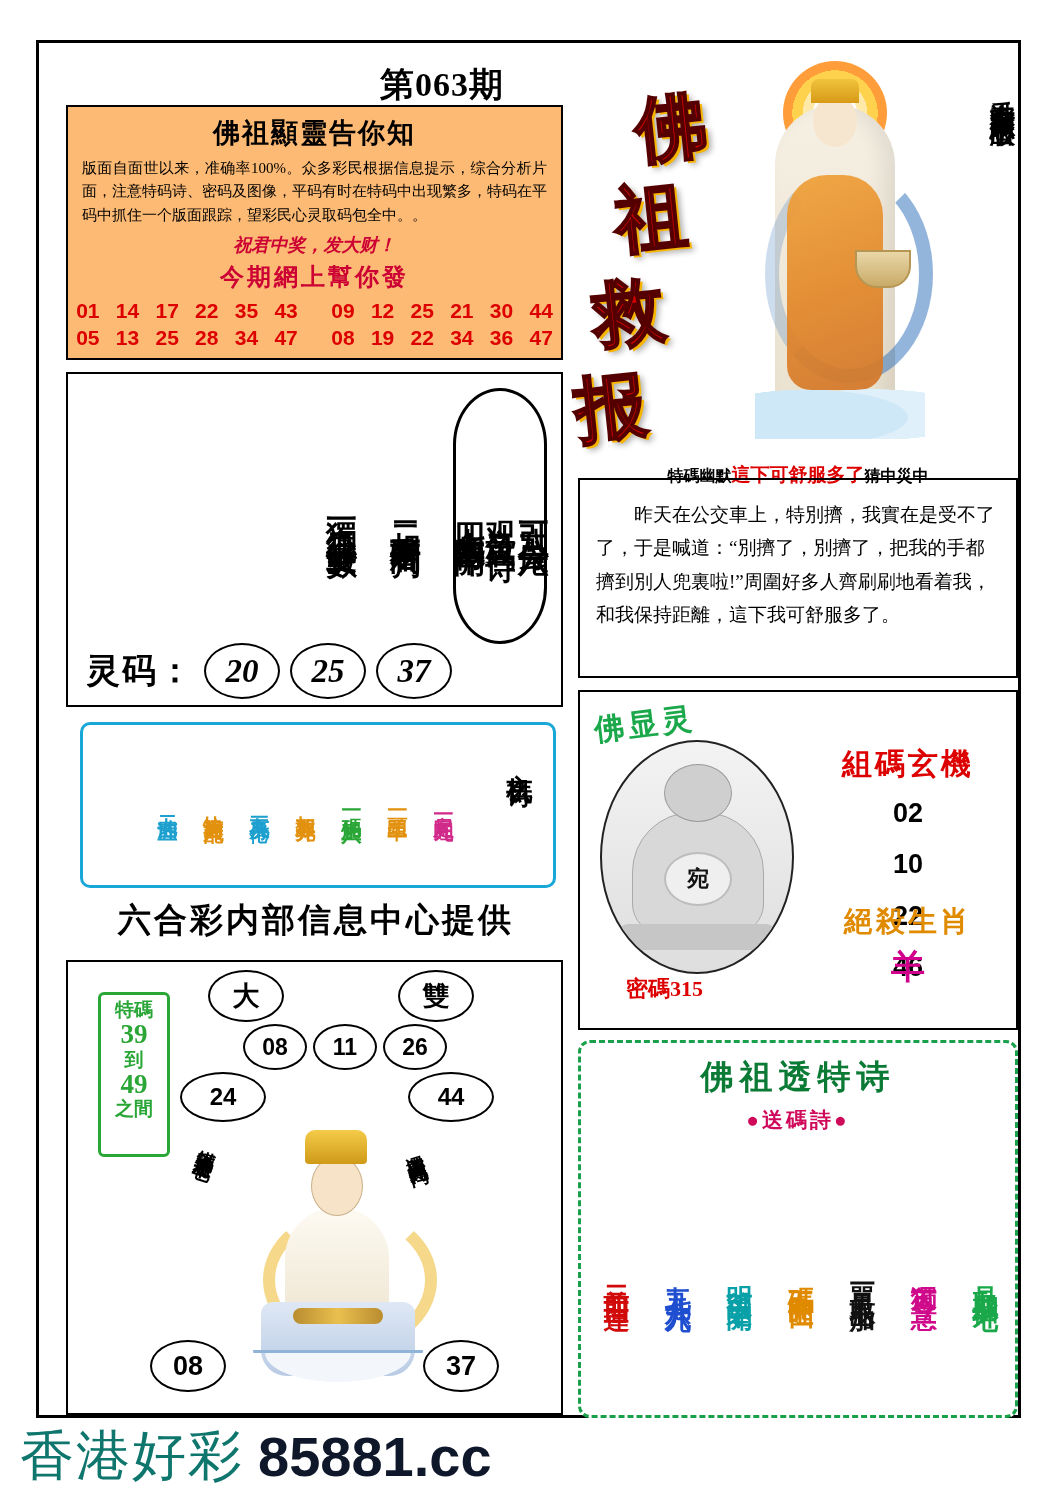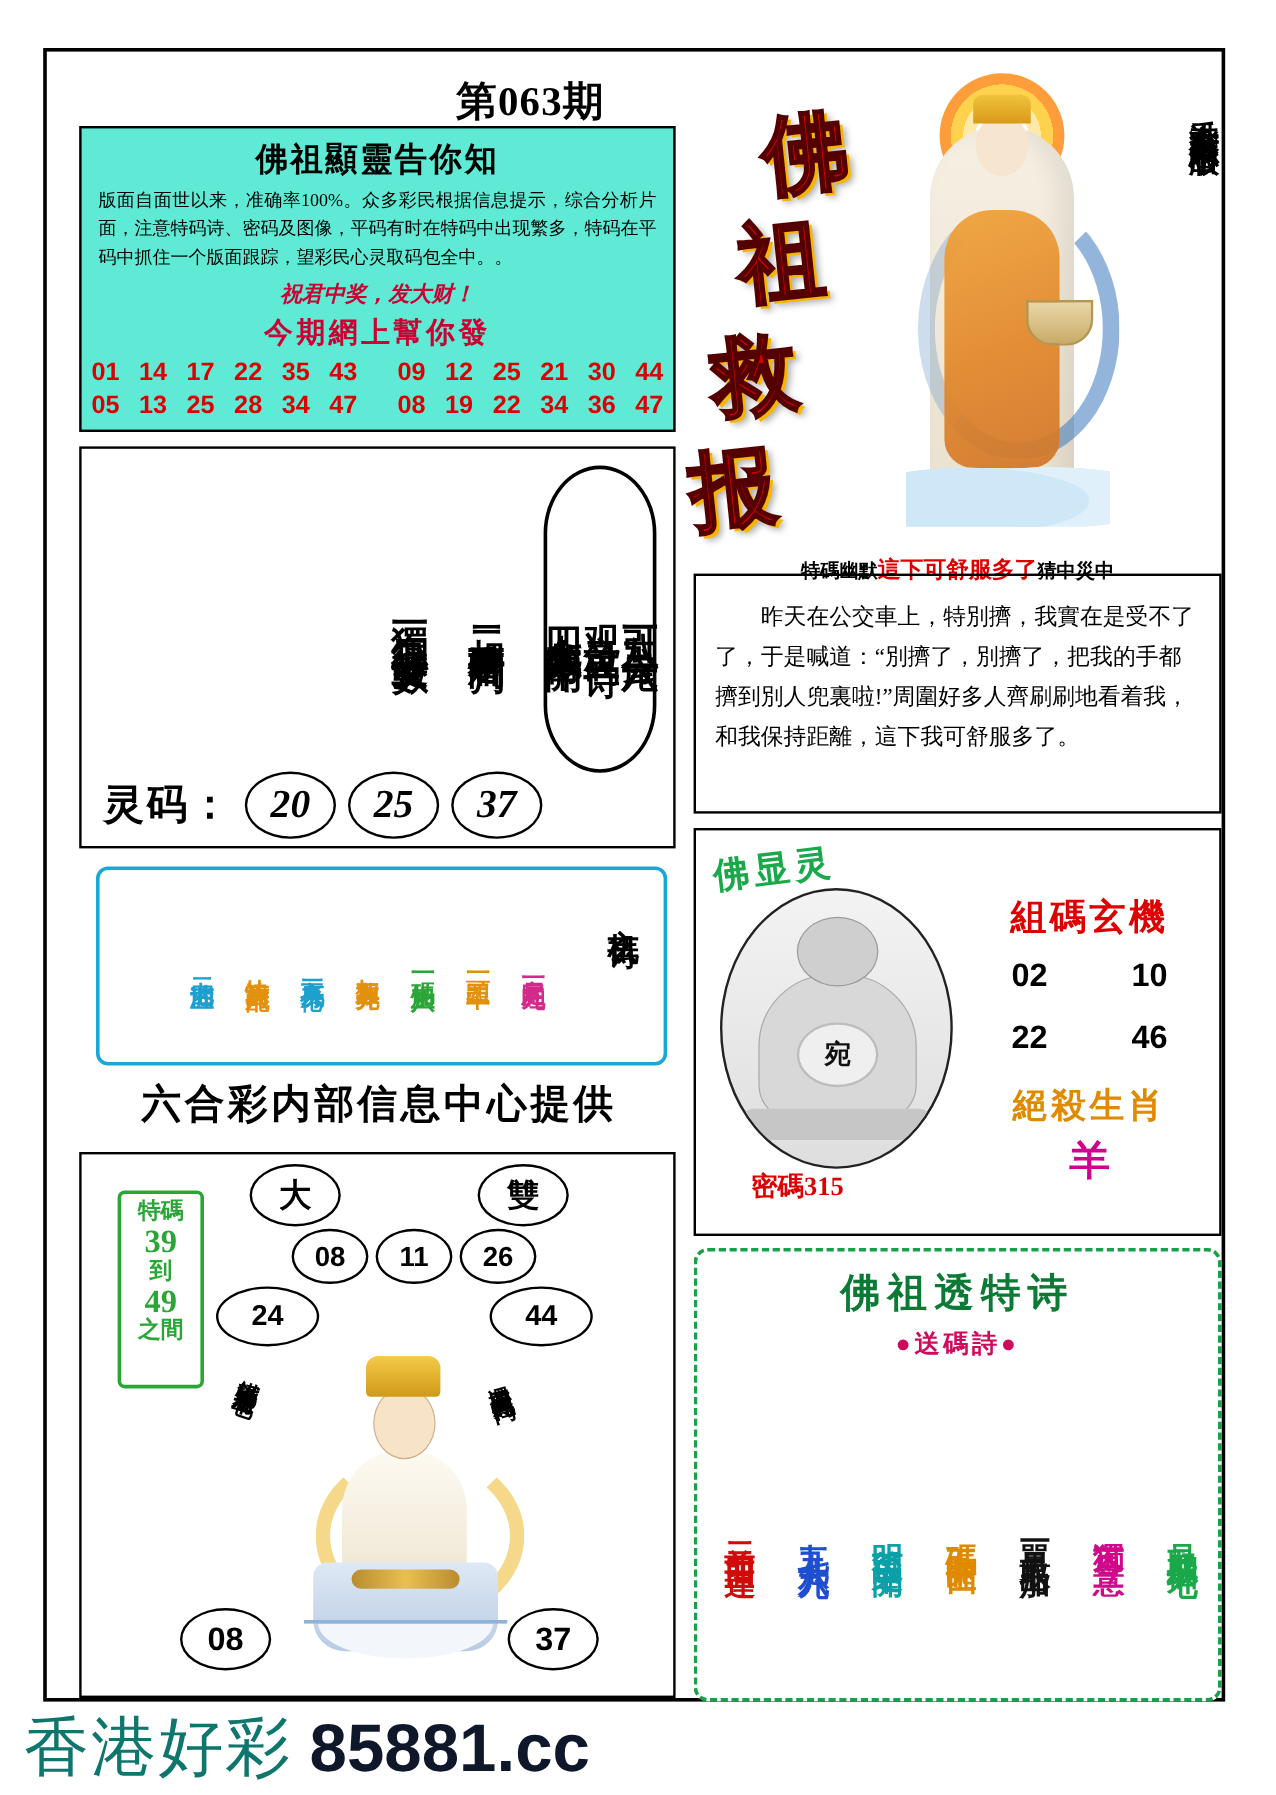--- a/index.html
+++ b/index.html
@@ -4,21 +4,21 @@
 <style>
   html,body{margin:0;padding:0;}
   body{width:1063px;height:1496px;background:#fff;font-family:"Liberation Serif",serif;position:relative;overflow:hidden;}
   .page{position:absolute;left:0;top:0;width:1063px;height:1496px;}
   .outer-border{position:absolute;left:36px;top:40px;width:985px;height:1378px;border:3px solid #000;box-sizing:border-box;}
 
   
   .issue-title{position:absolute;left:380px;top:62px;font-size:34px;font-weight:bold;letter-spacing:1px;color:#000;font-family:"Liberation Serif",serif;}
 
   
-  .notice-box{position:absolute;left:66px;top:105px;width:497px;height:255px;border:2px solid #000;box-sizing:border-box;background:#5eead4;}
+  .notice-box{position:absolute;left:66px;top:105px;width:497px;height:255px;border:2px solid #000;box-sizing:border-box;background:#fdba74;}
   .notice-title{text-align:center;font-size:27px;font-weight:bold;margin-top:8px;letter-spacing:2px;}
   .notice-body{font-size:15px;line-height:1.55;padding:6px 14px 0 14px;text-align:justify;}
   .notice-wish{text-align:center;font-size:18px;font-weight:bold;color:#c03;margin-top:6px;font-style:italic;}
   .notice-sub{text-align:center;font-size:24px;font-weight:bold;color:#c03;margin-top:4px;letter-spacing:3px;}
   .num-rows{margin-top:6px;font-family:"Liberation Sans",sans-serif;}
   .num-row{display:flex;justify-content:center;font-size:21px;font-weight:bold;color:#d00;letter-spacing:0;margin-top:3px;}
   .num-row span{display:inline-block;width:46px;text-align:center;}
   .num-gap{width:20px!important;}
 
   
@@ -103,21 +103,21 @@
   .foxian{position:absolute;left:578px;top:690px;width:440px;height:340px;border:2px solid #000;box-sizing:border-box;background:#fff;}
   .fx-title{position:absolute;left:14px;top:12px;font-size:30px;font-weight:bold;color:#1aa84a;letter-spacing:4px;transform:rotate(-7deg);}
   .fx-oval{position:absolute;left:20px;top:48px;width:190px;height:230px;border:2px solid #222;border-radius:50%;background:linear-gradient(180deg,#f3f3f3,#dedede);overflow:hidden;}
   .bd-head{position:absolute;left:62px;top:22px;width:66px;height:56px;background:#cfcfcf;border-radius:50%;border:1px solid #9a9a9a;}
   .bd-body{position:absolute;left:30px;top:70px;width:130px;height:120px;background:#d8d8d8;border-radius:60px 60px 30px 30px;border:1px solid #a9a9a9;}
   .bd-belly{position:absolute;left:62px;top:110px;width:64px;height:50px;background:#efefef;border:2px solid #bdbdbd;border-radius:50%;display:flex;align-items:center;justify-content:center;font-size:22px;font-weight:bold;color:#111;}
   .bd-base{position:absolute;left:16px;top:182px;width:158px;height:26px;background:#c6c6c6;border-radius:10px;}
   .fx-code{position:absolute;left:46px;top:282px;font-size:22px;font-weight:bold;color:#d00;font-family:"Liberation Serif",serif;}
   .zuma{position:absolute;left:228px;top:52px;width:200px;text-align:center;font-size:30px;font-weight:bold;color:#d00;letter-spacing:3px;}
   .zm-nums{position:absolute;left:228px;top:96px;width:200px;font-family:"Liberation Sans",sans-serif;font-size:27px;font-weight:bold;text-align:center;line-height:1.9;}
-  .zm-nums .r{display:flex;justify-content:space-around;}
+  .zm-nums .r{display:flex;justify-content:space-around;flex-direction:column;}
   .juesha{position:absolute;left:228px;top:210px;width:200px;text-align:center;font-size:29px;font-weight:bold;color:#e08a00;letter-spacing:3px;}
   .juesha-val{position:absolute;left:228px;top:252px;width:200px;text-align:center;font-size:34px;font-weight:bold;color:#d0008c;}
 
   
   .tetoushi{position:absolute;left:578px;top:1040px;width:440px;height:378px;border:3px dashed #18a04a;border-radius:12px;box-sizing:border-box;background:#fff;}
   .tt-title{text-align:center;margin-top:12px;font-size:33px;font-weight:bold;color:#0a7a35;letter-spacing:6px;}
   .tt-sub{text-align:center;margin-top:6px;font-size:21px;font-weight:bold;color:#cf0a5a;letter-spacing:3px;}
   .tt-grid{position:absolute;left:18px;top:110px;width:404px;height:250px;display:flex;flex-direction:row-reverse;justify-content:space-between;}
   .ttcol{writing-mode:vertical-rl;text-orientation:upright;font-size:26px;font-weight:bold;line-height:1.35;letter-spacing:4px;text-align:center;}
   .c-g{color:#1aa84a;} .c-b{color:#1f4fd0;} .c-r{color:#d10a0a;} .c-k{color:#111;} .c-p{color:#cf0a8a;} .c-o{color:#e08a00;} .c-t{color:#0aa0a8;}

